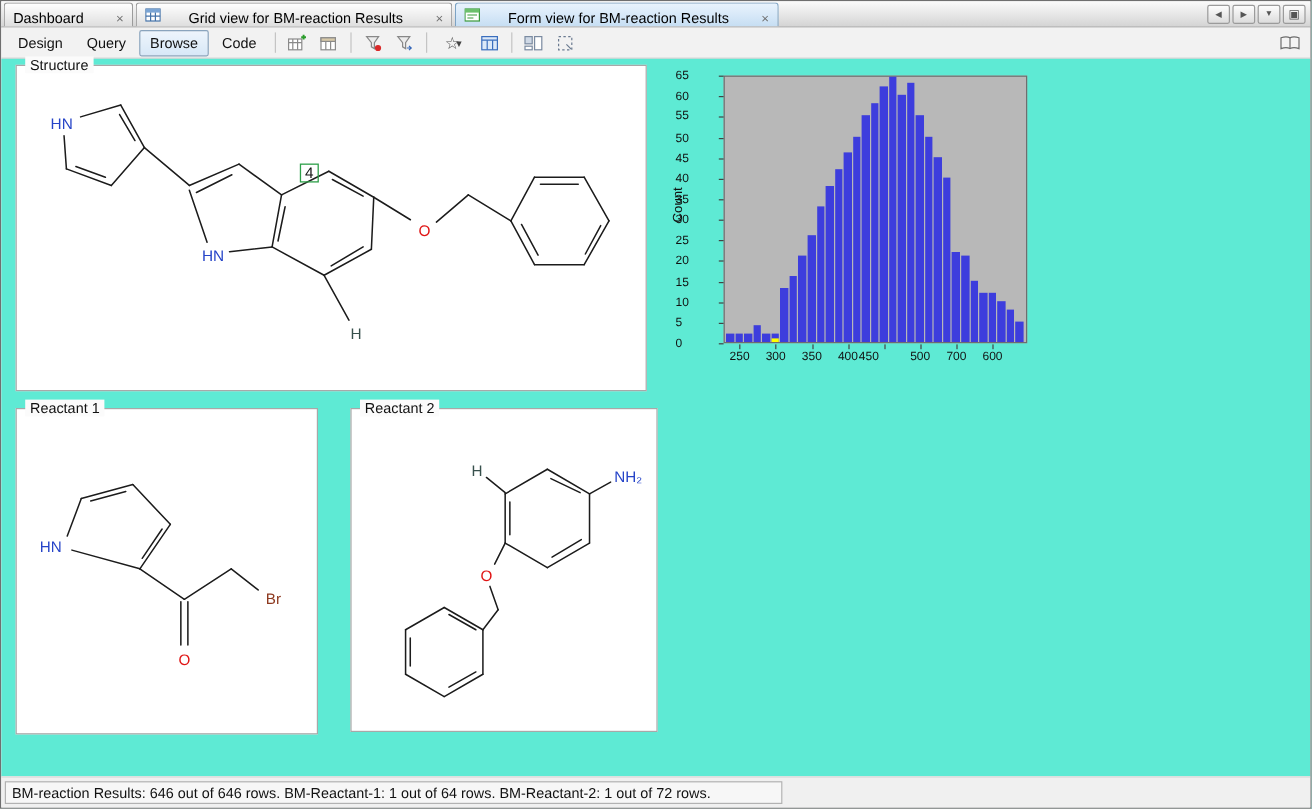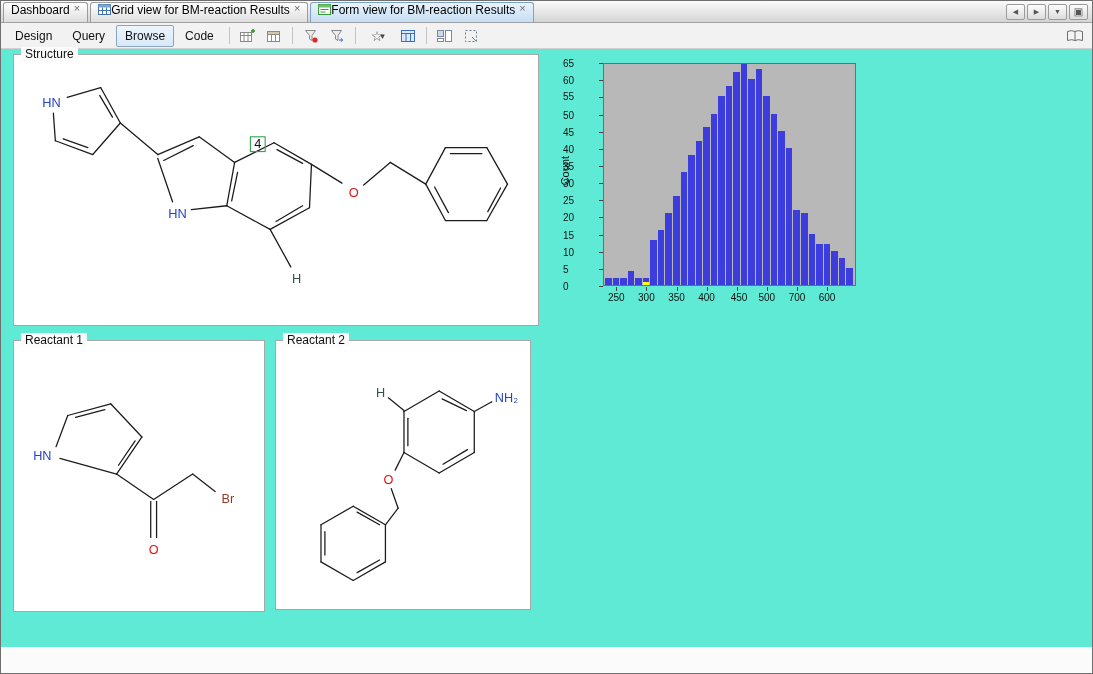--- a/index.html
+++ b/index.html
@@ -3,21 +3,21 @@
 <meta charset="utf-8">
 <style>
   * { box-sizing: border-box; margin: 0; padding: 0; }
   body { font-family: "Liberation Sans", sans-serif; background:#888; }
   .window { position:relative; width:1093px; height:674px; background:#fbfbfb; border:1px solid #6f6f6f; overflow:hidden; }
 
   
   .tabbar { position:absolute; top:0; left:0; right:0; height:22px;
             background:linear-gradient(#fbfbfb,#d4d4d4); border-bottom:1px solid #a0a0a0;
             display:flex; align-items:flex-end; padding-left:2px; }
-  .tab { display:flex; align-items:flex-start; gap:0; height:20px; padding:0 7px;
+  .tab { display:flex; align-items:flex-end; gap:23px; height:20px; padding:0 7px;
          border:1px solid #9b9b9b; border-bottom:none; border-radius:3px 3px 0 0;
          background:linear-gradient(#ffffff,#dedede); font-size:12px; margin-right:2px; white-space:nowrap; }
   .tab.active { background:linear-gradient(#e9f3fd,#c6def3); border-color:#7da3c4; }
   .tab-close { font-size:11px; color:#6f6f6f; margin-left:4px; line-height:1; }
   .win-controls { margin-left:auto; display:flex; gap:2px; align-self:center; padding-right:4px; }
   .winbtn { width:19px; height:16px; border:1px solid #9b9b9b; border-radius:2px;
             background:linear-gradient(#fdfdfd,#dcdcdc); font-size:7px; color:#555;
             display:flex; align-items:center; justify-content:center; }
 
   
@@ -306,21 +306,21 @@
         <div class="ytick" style="top: 3px;">65</div>
         <div class="ymark" style="top: 8px;"></div>
         <div class="xtick" style="left: 59.3px;">250</div>
         <div class="xmark" style="left: 59.3px;"></div>
         <div class="xtick" style="left: 89.4px;">300</div>
         <div class="xmark" style="left: 89.4px;"></div>
         <div class="xtick" style="left: 119.5px;">350</div>
         <div class="xmark" style="left: 119.5px;"></div>
         <div class="xtick" style="left: 149.6px;">400</div>
         <div class="xmark" style="left: 149.6px;"></div>
-        <div class="xtick" style="left: 182px;">450</div>
+        <div class="xtick" style="left: 167px;">450</div>
         <div class="xmark" style="left: 179.7px;"></div>
         <div class="xtick" style="left: 209.8px;">500</div>
         <div class="xmark" style="left: 209.8px;"></div>
         <div class="xtick" style="left: 240px;">700</div>
         <div class="xmark" style="left: 240px;"></div>
         <div class="xtick" style="left: 270.1px;">600</div>
         <div class="xmark" style="left: 270.1px;"></div>
       </div>
 
     <div class="groupbox" style="left:12px; top:291px; width:252px; height:272px;">
@@ -344,21 +344,21 @@
           <line x1="140" y1="158" x2="180" y2="132"></line>
           <line x1="180" y1="132" x2="203" y2="150"></line>
 
           <text class="aN" x="26" y="118" text-anchor="middle">HN</text>
           <text class="aO" x="140" y="214" text-anchor="middle">O</text>
           <text class="aBr" x="216" y="162" text-anchor="middle">Br</text>
         </svg>
       </div>
     </div>
 
-    <div class="groupbox" style="left:274px; top:291px; width:256px; height:270px;">
+    <div class="groupbox" style="left:291px; top:291px; width:256px; height:270px;">
       <span class="gb-title">Reactant 2</span>
       <div class="gb-canvas">
         <svg class="mol" viewBox="0 0 254 268" width="248" height="262">
 
           <line x1="164" y1="48" x2="200" y2="69"></line>
           <line x1="167" y1="56" x2="192" y2="68"></line>
           <line x1="200" y1="69" x2="200" y2="111"></line>
           <line x1="200" y1="111" x2="164" y2="132"></line>
           <line x1="193" y1="108" x2="168" y2="123"></line>
           <line x1="164" y1="132" x2="128" y2="111"></line>
@@ -385,14 +385,17 @@
 
           <text class="aH" x="104" y="54" text-anchor="middle">H</text>
           <text class="aN" x="233" y="59" text-anchor="middle">NH₂</text>
           <text class="aO" x="112" y="143" text-anchor="middle">O</text>
         </svg>
       </div>
     </div>
 
   </div>
 
+  <div class="statusbar">
+    <div class="status-box">BM-reaction Results: 646 out of 646 rows. BM-Reactant-1: 1 out of 64 rows. BM-Reactant-2: 1 out of 72 rows.</div>
+  </div>
 
 </div>
 
 </body></html>

